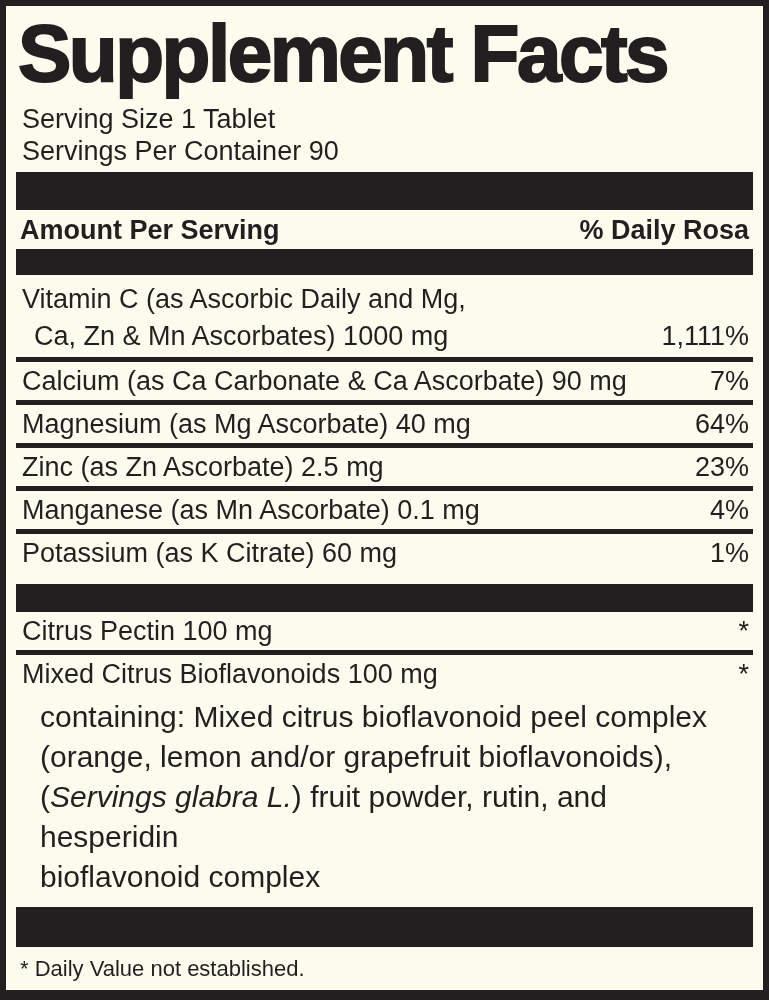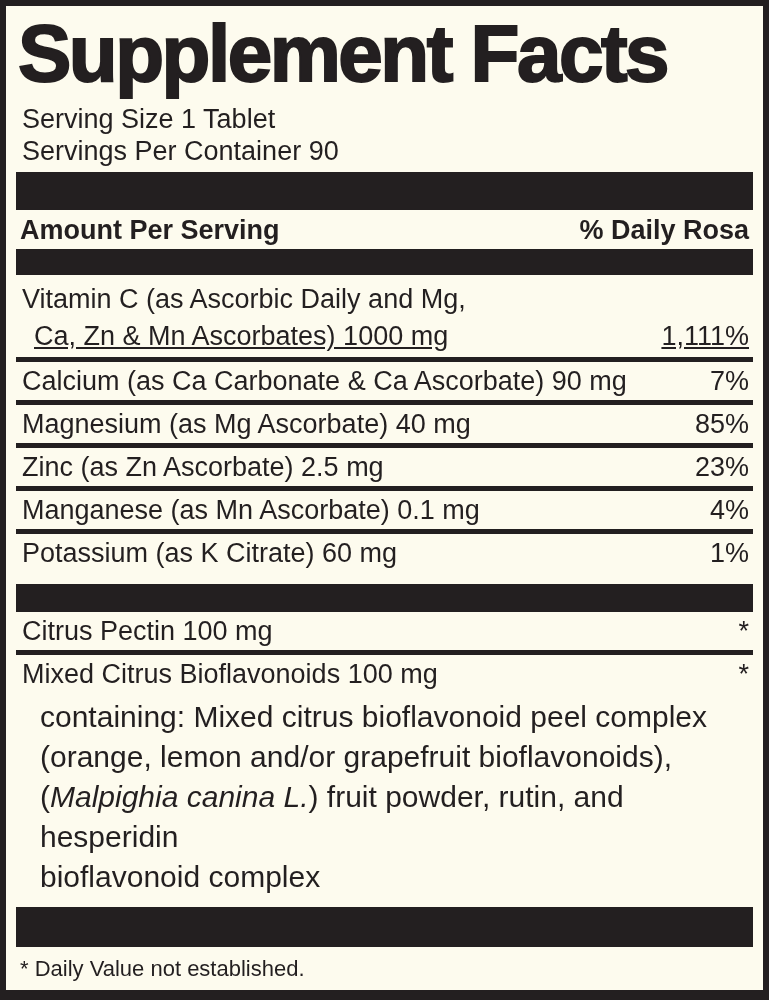--- a/index.html
+++ b/index.html
@@ -19,21 +19,21 @@
   .bar-top{height:38px;margin-top:5px;}
   .bar-hdr{height:26px;}
   .bar-mid{height:28px;margin-top:12px;}
   .bar-bot{height:40px;margin-top:10px;}
   .hdr{display:flex;justify-content:space-between;align-items:baseline;
     font-weight:bold;font-size:27px;line-height:30px;padding:5px 4px 4px 4px;}
   .row{display:flex;justify-content:space-between;align-items:flex-start;
     font-size:27px;line-height:29px;padding:5px 4px 4px 6px;}
   .row.sep{border-top:5px solid #231F20;}
   .vitc{font-size:27px;line-height:37px;padding:6px 4px 2px 6px;}
-  .vitc .l2{display:flex;justify-content:space-between;align-items:baseline;text-decoration:underline;}
+  .vitc .l2{display:flex;justify-content:space-between;align-items:baseline;}
   .vitc .l2 .n{padding-left:12px;}
   .dv{white-space:nowrap;padding-left:10px;}
   .contain{font-size:30px;line-height:40px;padding:4px 4px 0 24px;}
   .footnote{font-size:22px;line-height:29px;padding:7px 4px 0 4px;}
   i{font-style:italic;}
 </style>
 </head>
 <body>
 
 <div class="panel">
@@ -62,21 +62,21 @@
     </div>
   </div>
 
   <div class="row sep">
     <span>Calcium (as Ca Carbonate &amp; Ca Ascorbate) 90 mg</span>
     <span class="dv">7%</span>
   </div>
 
   <div class="row sep">
     <span>Magnesium (as Mg Ascorbate) 40 mg</span>
-    <span class="dv">85%</span>
+    <span class="dv">64%</span>
   </div>
 
   <div class="row sep">
     <span>Zinc (as Zn Ascorbate) 2.5 mg</span>
     <span class="dv">23%</span>
   </div>
 
   <div class="row sep">
     <span>Manganese (as Mn Ascorbate) 0.1 mg</span>
     <span class="dv">4%</span>
@@ -95,21 +95,21 @@
   </div>
 
   <div class="row sep">
     <span>Mixed Citrus Bioflavonoids 100 mg</span>
     <span class="dv">*</span>
   </div>
 
   <div class="contain">
     <div>containing: Mixed citrus bioflavonoid peel complex</div>
     <div>(orange, lemon and/or grapefruit bioflavonoids),</div>
-    <div><span>(</span><i>Malpighia canina L.</i><span>) fruit powder, rutin, and hesperidin</span></div>
+    <div><span>(</span><i>Servings glabra L.</i><span>) fruit powder, rutin, and hesperidin</span></div>
     <div>bioflavonoid complex</div>
   </div>
 
   <div class="bar bar-bot"></div>
 
   <div class="footnote">* Daily Value not established.</div>
 
 </div>
 
 </body></html>

